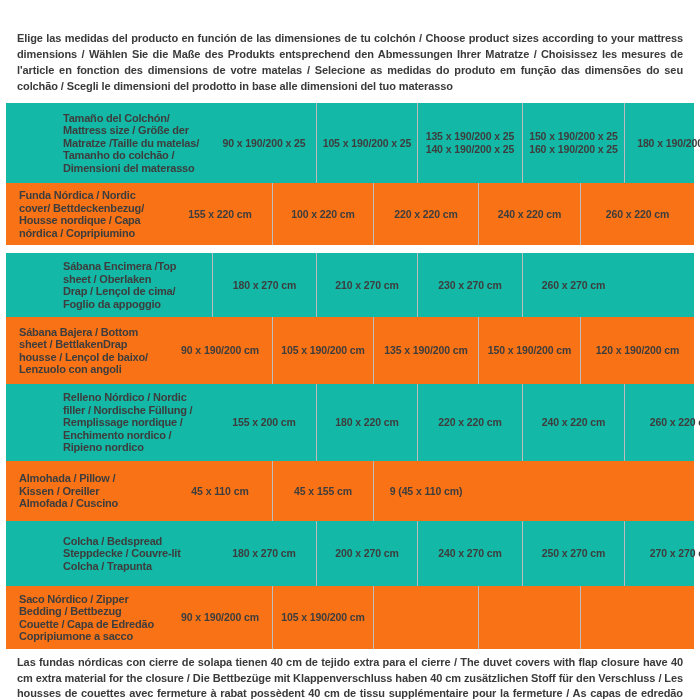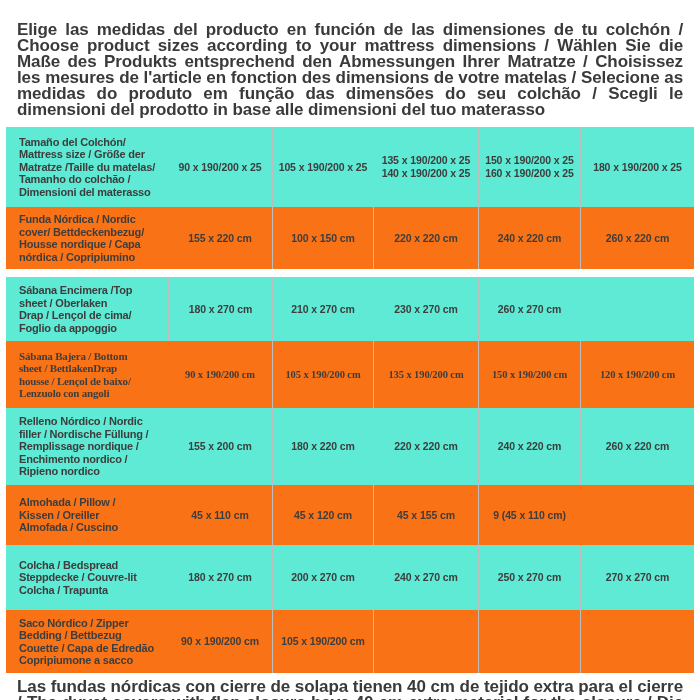--- a/index.html
+++ b/index.html
@@ -6,40 +6,40 @@
   body{
     width:700px;height:700px;
     background:#ffffff;
     font-family:"Liberation Sans", sans-serif;
     color:#3d3d3d;
     overflow:hidden;
   }
   .page{width:700px;height:700px;}
   .note{
     font-weight:bold;
-    font-size:17px;
+    font-size:11px;
     line-height:16px;
     text-align:justify;
     color:#3a3a3a;
     letter-spacing:-0.1px;
-    margin:8px 17px;
+    margin:16px 17px;
   }
   .note.header{padding-top:14px;margin-bottom:9px;}
   .note.footer{margin-top:6px;line-height:15.5px;}
   .size-table{
     margin:0 6px;
     width:688px;
   }
   .row{
     display:grid;
     grid-template-columns:162px 104px 101px 105px 102px 114px;
     align-items:stretch;
     background:#f97316;
   }
-  .row.shaded{background:#5eead4;}
+  .row.shaded{background:#14b8a6;padding-left:44px;}
   .cell{
     display:flex;
     align-items:center;
     white-space:pre-line;
     font-weight:bold;
   }
   .cell.label{
     justify-content:flex-start;
     text-align:left;
     padding-left:13px;
@@ -51,21 +51,21 @@
     justify-content:center;
     text-align:center;
     font-size:10.5px;
     line-height:13px;
     letter-spacing:-0.1px;
   }
   .cell.bordered{border-left:1px solid #bdbdbd;}
   .r1{min-height:80px;}
   .r2{min-height:62px;}
   .r3{min-height:64px;margin-top:8px;}
-  .r4{min-height:67px;font-family:Liberation Serif, serif;}
+  .r4{min-height:67px;}
   .r5{min-height:77px;}
   .r6{min-height:60px;}
   .r7{min-height:65px;}
   .r8{min-height:63px;}
 </style>
 </head>
 <body>
 
 <div class="page">
 
@@ -87,21 +87,21 @@
 160 x 190/200 x 25</div>
       <div class="cell val bordered">180 x 190/200 x 25</div>
     </div>
 
     <div class="row r2">
       <div class="cell label">Funda Nórdica /  Nordic
 cover/ Bettdeckenbezug/
 Housse nordique  / Capa
 nórdica / Copripiumino</div>
       <div class="cell val">155 x 220 cm</div>
-      <div class="cell val bordered">100 x 150 cm</div>
+      <div class="cell val bordered">100 x 220 cm</div>
       <div class="cell val bordered">220 x 220 cm</div>
       <div class="cell val bordered">240 x 220 cm</div>
       <div class="cell val bordered">260 x 220 cm</div>
     </div>
 
     <div class="row shaded r3">
       <div class="cell label">Sábana Encimera /Top
 sheet / Oberlaken
 Drap / Lençol de cima/
 Foglio da appoggio</div>
@@ -134,21 +134,20 @@
       <div class="cell val bordered">220 x 220 cm</div>
       <div class="cell val bordered">240 x 220 cm</div>
       <div class="cell val bordered">260 x 220 cm</div>
     </div>
 
     <div class="row r6">
       <div class="cell label">Almohada  / Pillow /
 Kissen / Oreiller
 Almofada / Cuscino</div>
       <div class="cell val">45 x 110 cm</div>
-      <div class="cell val bordered">45 x 120 cm</div>
       <div class="cell val bordered">45 x 155 cm</div>
       <div class="cell val bordered">9 (45 x 110 cm)</div>
     </div>
 
     <div class="row shaded r7">
       <div class="cell label">Colcha / Bedspread
 Steppdecke / Couvre-lit
 Colcha / Trapunta</div>
       <div class="cell val">180 x 270 cm</div>
       <div class="cell val bordered">200 x 270 cm</div>

